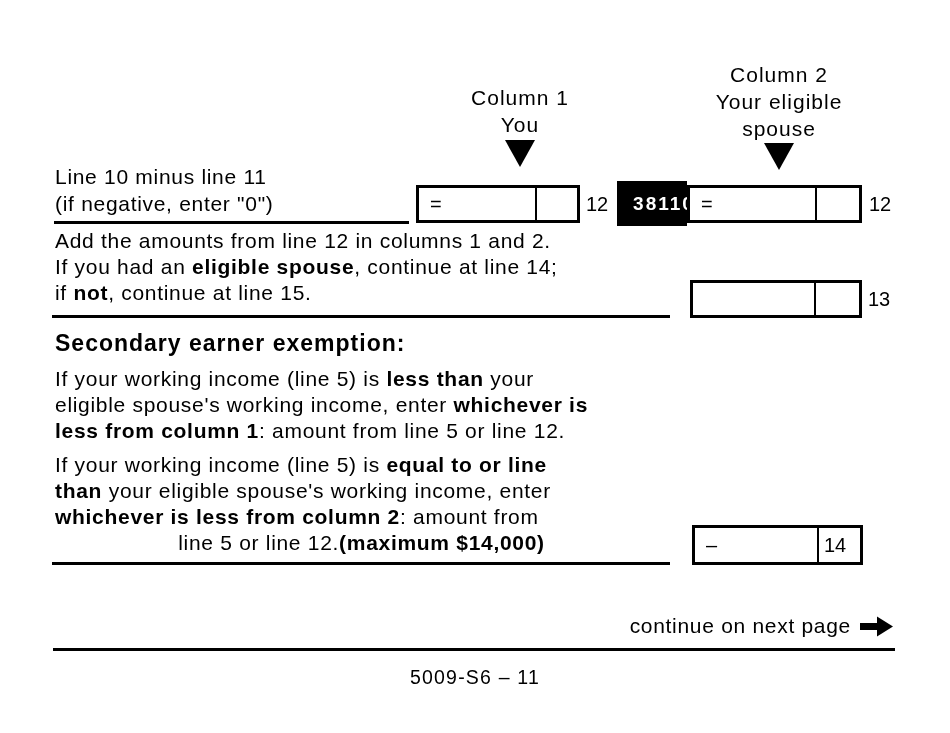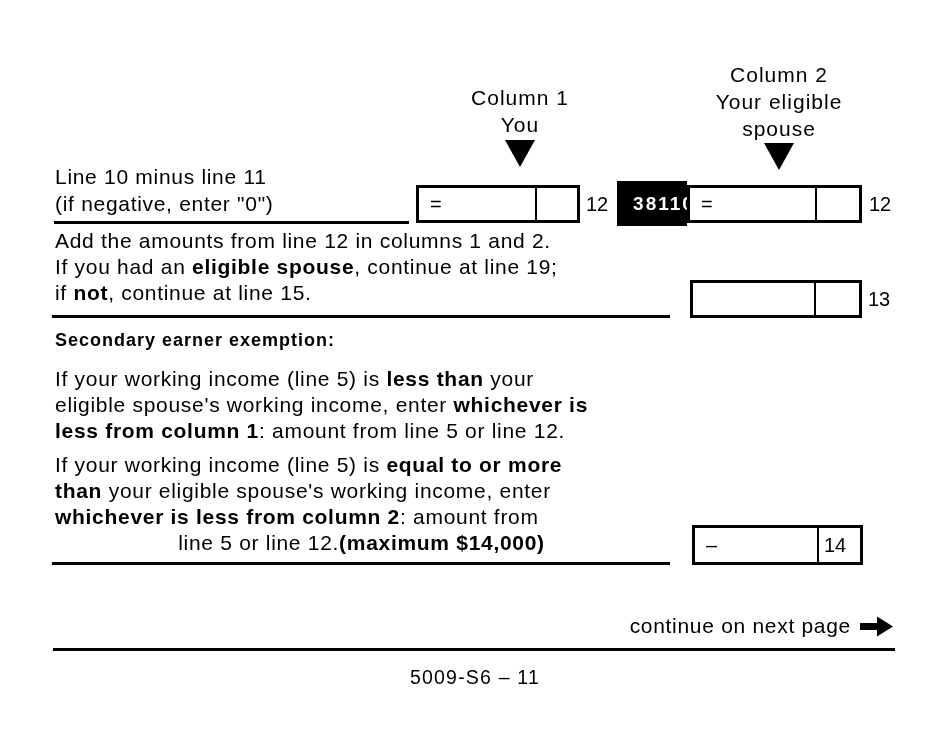--- a/index.html
+++ b/index.html
@@ -16,21 +16,21 @@
          border-left:15px solid transparent; border-right:15px solid transparent;
          border-top:27px solid #000; }
   .txt { position:absolute; line-height:26px; }
   .lh27 { line-height:27px; }
   .amtbox { position:absolute; border:3px solid #000; background:#fff; }
   .amtbox .cdiv { position:absolute; top:0; bottom:0; width:2px; background:#000; }
   .amtbox .sym { position:absolute; left:11px; top:50%; transform:translateY(-50%); font-size:20px; }
   .lnum { position:absolute; font-weight:normal; font-size:20px; letter-spacing:0; }
   .codebox { position:absolute; background:#000; color:#fff; display:flex; align-items:center;
              justify-content:center; font-weight:bold; font-size:19px; letter-spacing:2px;padding-left:24px; }
-  .heading { position:absolute; font-weight:bold; font-size:18px; letter-spacing:1px; }
+  .heading { position:absolute; font-weight:bold; font-size:23px; letter-spacing:1px; }
   .cont { position:absolute; display:flex; align-items:flex-end; gap:9px;margin-left:38px; }
   .footer { position:absolute; left:0; width:100%; text-align:center; font-size:19.5px; letter-spacing:1.2px; }
   .l4 { display:flex; justify-content:center; }
 </style>
 </head>
 <body>
 
 <div id="page">
 
   <div class="hdr" style="left:430px; top:84px; width:180px;">
@@ -61,41 +61,41 @@
   <div class="codebox" style="left:617px; top:181px; width:70px; height:45px;">38110</div>
 
   <div class="amtbox" style="left:687px; top:185px; width:175px; height:38px;">
     <span class="sym">=</span>
     <div class="cdiv" style="right:42px;"></div>
   </div>
   <div class="lnum" style="left:869px; top:185px; line-height:38px;">12</div>
 
   <div class="txt" style="left:55px; top:228px; width:600px;">
     <div><span>Add the amounts from line 12 in columns 1 and 2.</span></div>
-    <div><span>If you had an </span><span class="b">eligible spouse</span><span>, continue at line 19;</span></div>
+    <div><span>If you had an </span><span class="b">eligible spouse</span><span>, continue at line 14;</span></div>
     <div><span>if </span><span class="b">not</span><span>, continue at line 15.</span></div>
   </div>
 
   <div class="amtbox" style="left:690px; top:280px; width:172px; height:38px;">
     <div class="cdiv" style="right:43px;"></div>
   </div>
   <div class="lnum" style="left:868px; top:280px; line-height:38px;">13</div>
 
   <div class="rule" style="left:52px; top:315px; width:618px;"></div>
 
   <div class="heading" style="left:55px; top:330px;">Secondary earner exemption:</div>
 
   <div class="txt" style="left:55px; top:366px; width:615px;">
     <div><span>If your working income (line 5) is </span><span class="b">less than</span><span> your</span></div>
     <div><span>eligible spouse's working income, enter </span><span class="b">whichever is</span></div>
     <div><span class="b">less from column 1</span><span>: amount from line 5 or line 12.</span></div>
   </div>
 
   <div class="txt" style="left:55px; top:452px; width:613px;">
-    <div><span>If your working income (line 5) is </span><span class="b">equal to or more</span></div>
+    <div><span>If your working income (line 5) is </span><span class="b">equal to or line</span></div>
     <div><span class="b">than</span><span> your eligible spouse's working income, enter</span></div>
     <div><span class="b">whichever is less from column 2</span><span>: amount from</span></div>
     <div class="l4">
         <span>line 5 or line 12.</span>
         <span class="b">(maximum $14,000)</span>
       </div>
   </div>
 
   <div class="amtbox" style="left:692px; top:525px; width:171px; height:40px;">
     <span class="sym">–</span>

